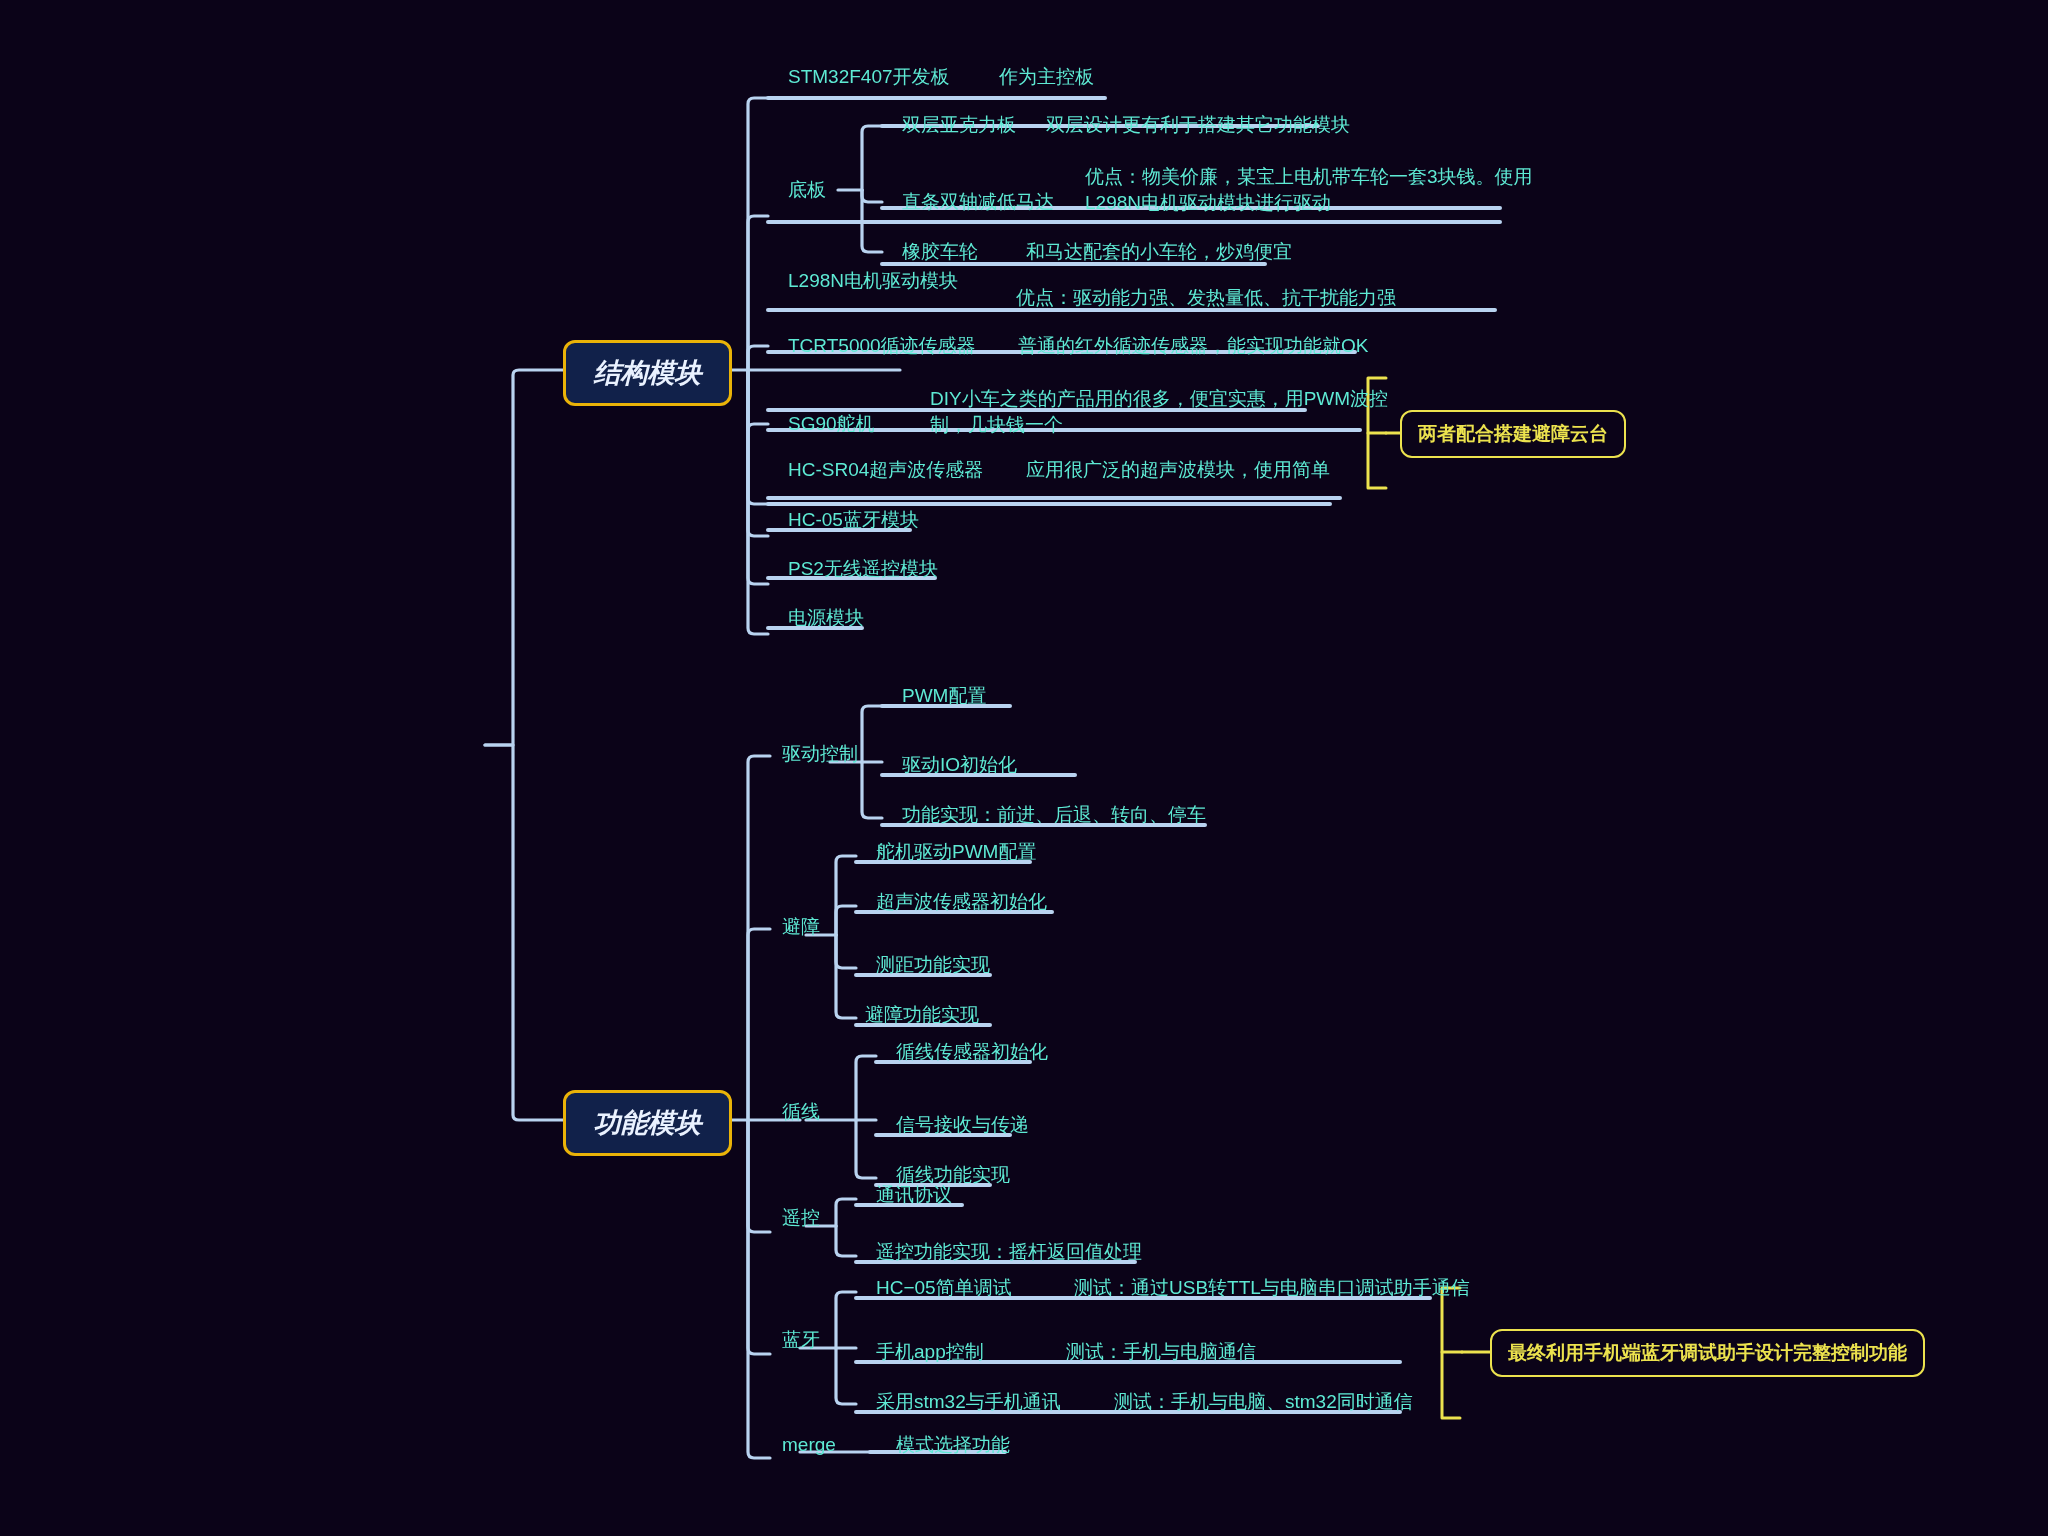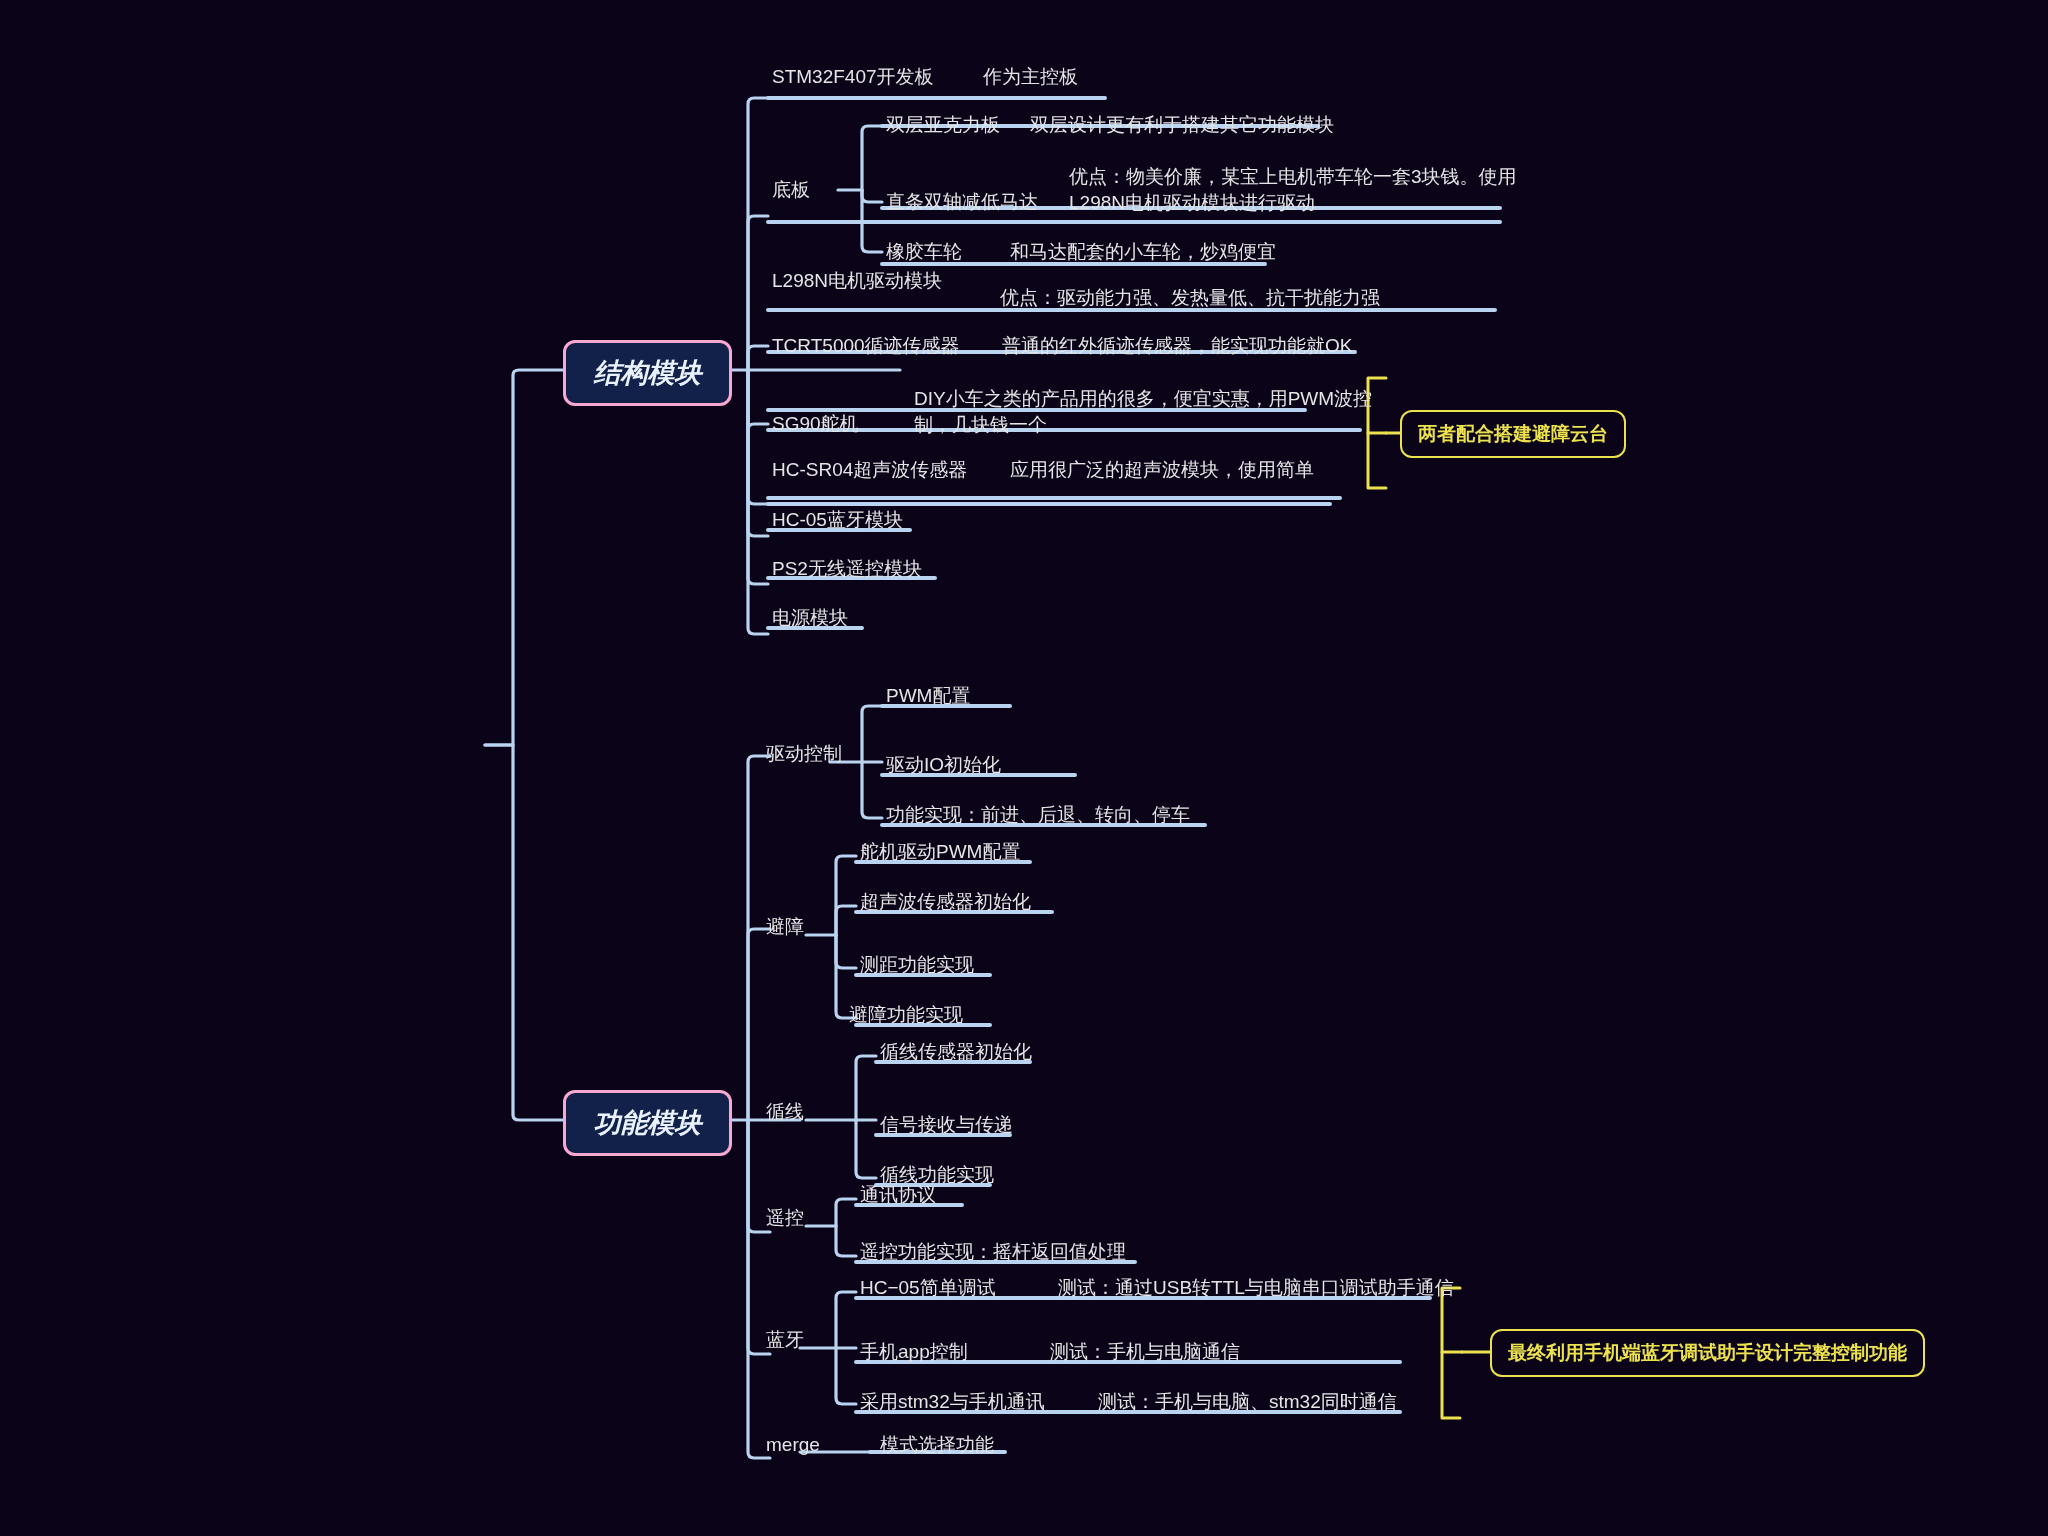--- a/index.html
+++ b/index.html
@@ -9,28 +9,28 @@
   #canvas{position:absolute;inset:0;width:2048px;height:1536px;}
   svg.wires{position:absolute;left:0;top:0;width:2048px;height:1536px;pointer-events:none;}
 
   
   .root{position:absolute;left:90px;top:694px;width:395px;height:102px;
         background:#11214a;border:3px solid #6f9ad4;border-radius:14px;
         display:flex;align-items:center;justify-content:center;}
   .root span{font-style:italic;font-weight:bold;font-size:40px;color:#eaf2ff;letter-spacing:.5px;}
 
   
-  .branch{position:absolute;background:#11214a;border:3px solid #f9a8d4;border-radius:12px;
+  .branch{position:absolute;background:#11214a;border:3px solid #eab308;border-radius:12px;
           display:flex;align-items:center;justify-content:center;}
   .branch span{font-style:italic;font-weight:bold;font-size:27px;color:#eaf2ff;}
   #b-struct{left:563px;top:340px;width:163px;height:60px;}
   #b-func{left:563px;top:1090px;width:163px;height:60px;justify-content:center;}
 
   
-  .t{position:absolute;white-space:nowrap;font-size:19px;color:#e5e5e5;line-height:26px;}
+  .t{position:absolute;white-space:nowrap;font-size:19px;color:#5eead4;line-height:26px;margin-left:16px;}
 
   
   .callout{position:absolute;border:2px solid #ece24e;border-radius:12px;
            color:#ece24e;font-size:19px;padding:9px 16px;white-space:nowrap;background:transparent;font-weight:bold;}
 </style>
 </head>
 <body>
 
 <div id="canvas">
 

